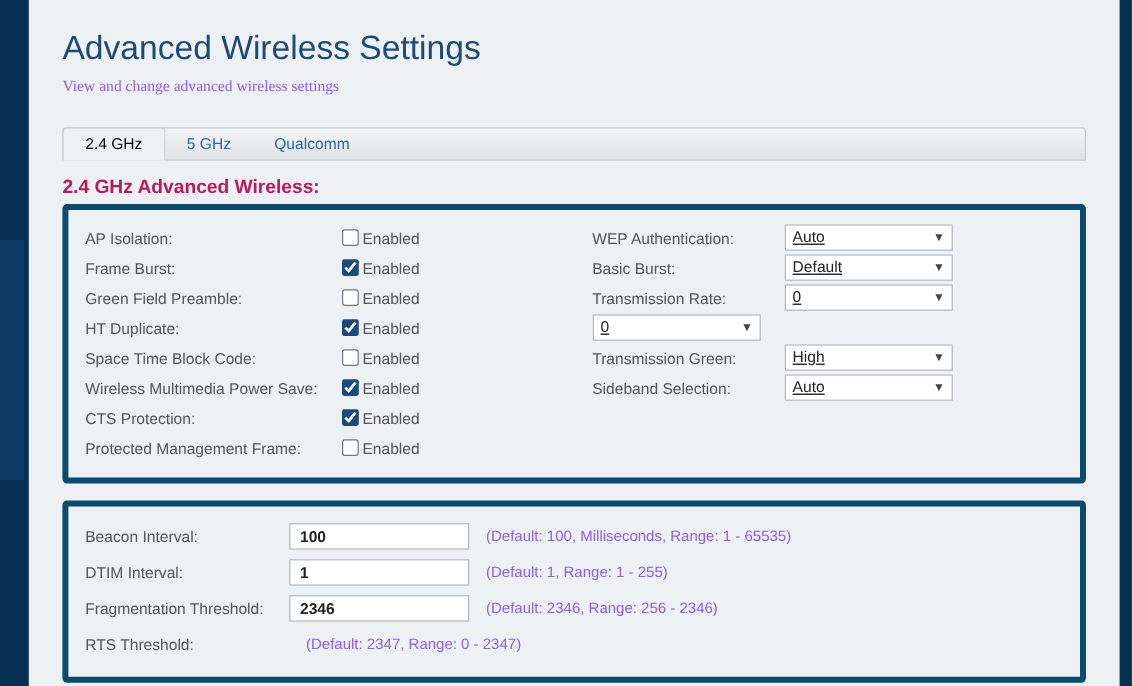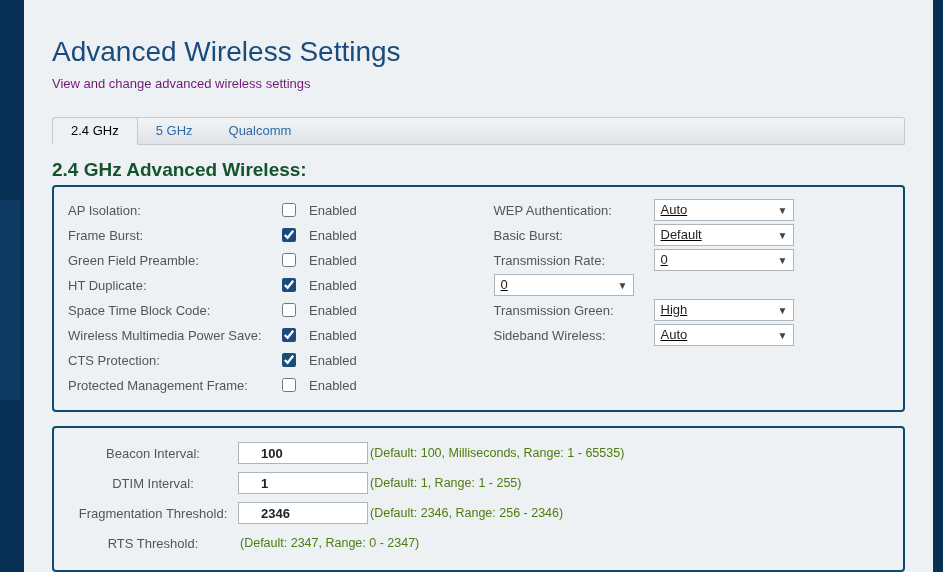--- a/index.html
+++ b/index.html
@@ -28,29 +28,30 @@
     position: absolute;
     left: 24px;
     top: 0;
     right: 10px;
     bottom: 0;
     background: #eef1f3;
     padding: 24px 28px 0 28px;
     box-sizing: border-box;
   }
   h1.page-title {
-    margin: 12px 0 8px 0;
+    margin: 0 0 8px 0;
     font-size: 28px;
     font-weight: 400;
     color: #1b4b7c;
   }
   .page-subtitle {
     margin: 0 0 26px 0;
-    color: #701a75;
-    font-size: 13px;
+    color: #8b5cf6;
+    font-size: 13px;
+    font-family: Liberation Serif, serif;
   }
   .tab-bar {
     position: relative;
     height: 26px;
     background: linear-gradient(#f3f4f6, #dfe3e6);
     border: 1px solid #c3c9cf;
     border-radius: 3px 3px 0 0;
   }
   .tab {
     display: inline-block;
@@ -70,25 +71,25 @@
     margin-top: -1px;
     margin-left: -1px;
     line-height: 26px;
   }
   .tab-curve {
     border-top-right-radius: 14px;
   }
   .section-title {
     margin: 14px 0 4px 0;
     font-weight: bold;
-    color: #14532d;
-    font-size: 19px;
+    color: #be185d;
+    font-size: 16px;
   }
   .section-box {
-    border: 2px solid #0c4a6e;
+    border: 5px solid #0c4a6e;
     border-radius: 4px;
     padding: 10px 14px 12px 14px;
     margin-bottom: 14px;
     background: #eef1f3;
   }
   .two-col {
     display: flex;
     gap: 30px;
   }
   .col-left, .col-right {
@@ -106,21 +107,21 @@
     font-size: 13px;
   }
   .label-right {
     width: 160px;
     color: #555;
     font-size: 13px;
   }
   .checkbox-cell {
     display: flex;
     align-items: center;
-    gap: 10px;
+    gap: 0;
   }
   input[type="checkbox"] {
     width: 14px;
     height: 14px;
     accent-color: #1b4b7c;
     cursor: pointer;
   }
   .check-label {
     color: #555;
     font-size: 13px;
@@ -148,35 +149,34 @@
     position: absolute;
     right: 6px;
     top: 50%;
     transform: translateY(-50%);
     pointer-events: none;
     color: #444;
     font-size: 10px;
   }
   .input-row .label {
     width: 170px;
-    text-align: center;
   }
   .text-input {
-    width: 130px;
+    width: 150px;
     height: 22px;
     border: 1px solid #aeb6bd;
-    padding: 0 22px;
+    padding: 0 8px;
     font-size: 13px;
     font-weight: bold;
     box-sizing: border-box;
     color: #222;
   }
   .hint {
-    margin-left: 2px;
-    color: #4d7c0f;
+    margin-left: 14px;
+    color: #8b5cf6;
     font-size: 12.5px;
   }
   .input-row {
     display: flex;
     align-items: center;
     min-height: 30px;
   }
 </style>
 </head>
 <body>
@@ -299,21 +299,21 @@
 
           <div class="row">
             <span class="label-right">Transmission Green:</span>
             <span class="select-wrap">
               <div class="select">High</div>
               <span class="select-arrow">▼</span>
             </span>
           </div>
 
           <div class="row">
-            <span class="label-right">Sideband Wireless:</span>
+            <span class="label-right">Sideband Selection:</span>
             <span class="select-wrap">
               <div class="select">Auto</div>
               <span class="select-arrow">▼</span>
             </span>
           </div>
 
         </div>
       </div>
     </div>
 

